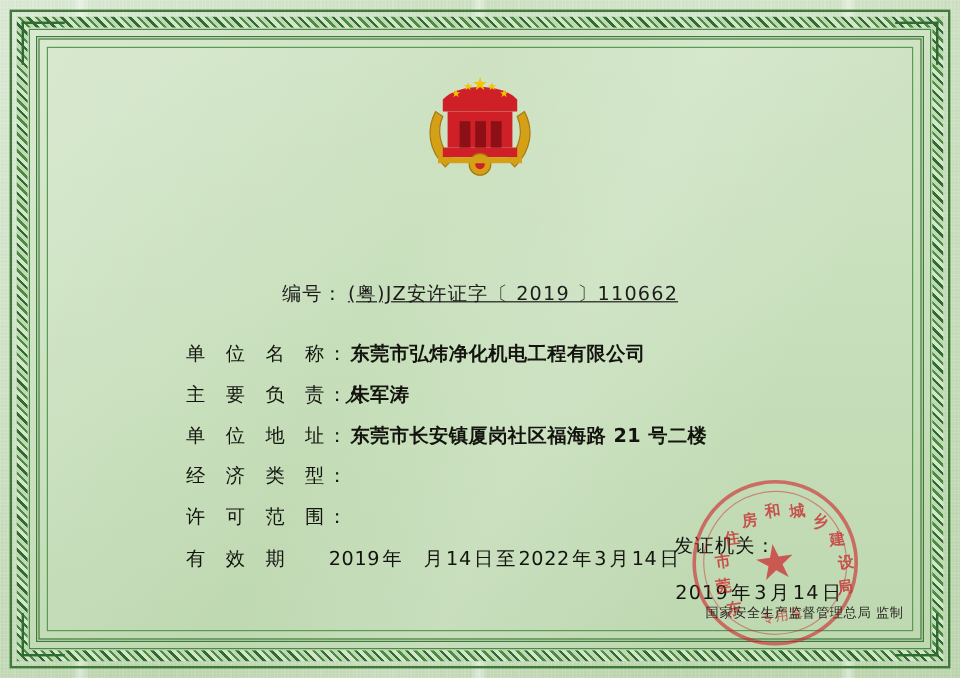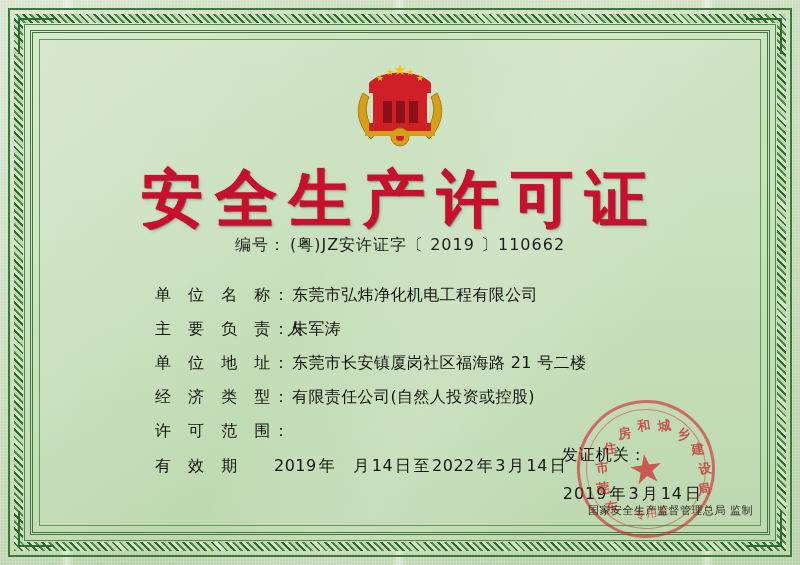--- a/index.html
+++ b/index.html
@@ -139,20 +139,21 @@
     left: 0; right: 0;
     top: 190px;
     text-align: center;
     font-size: 16px;
     color: #1d1d1d;
     letter-spacing: 1px;
   }
   .serial .sn-num {
     margin-left: 4px;
     letter-spacing: 1px;
+    text-decoration: underline;
   }
 
   
   .fields {
     position: absolute;
     left: 110px;
     top: 240px;
     right: 40px;
   }
   .field-row {
@@ -169,20 +170,21 @@
     white-space: nowrap;
   }
   .field-colon {
     flex: 0 0 auto;
     margin-right: 3px;
   }
   .field-value {
     flex: 1 1 auto;
     white-space: nowrap;
     letter-spacing: 0.4px;
+    font-weight: bold;
   }
 
   
   .validity-row {
     display: flex;
     align-items: center;
     font-size: 16px;
     color: #14140f;
     margin-top: 14px;
   }
@@ -320,21 +322,20 @@
           <text x="63" y="22" font-size="9" fill="#f5c400" text-anchor="middle" font-family="DejaVu Sans">★</text>
           <text x="73" y="28" font-size="9" fill="#f5c400" text-anchor="middle" font-family="DejaVu Sans">★</text>
 
           <circle cx="53" cy="84" r="9" fill="#d4a017" stroke="#a8790f" stroke-width="1"></circle>
           <circle cx="53" cy="84" r="4" fill="#cf2027"></circle>
           <rect x="18" y="78" width="70" height="5" fill="#d4a017"></rect>
         </svg>
       </div>
     </div>
 
-    <div class="title">安全生产许可证</div>
 
     <div class="serial">
       <span>编号：</span><span class="sn-num">(粤)JZ安许证字〔 2019 〕110662</span>
     </div>
 
     <div class="fields">
 
       <div class="field-row">
         <span class="field-label">单 位 名 称</span>
         <span class="field-colon">：</span>
@@ -349,21 +350,20 @@
 
       <div class="field-row">
         <span class="field-label">单 位 地 址</span>
         <span class="field-colon">：</span>
         <span class="field-value">东莞市长安镇厦岗社区福海路 21 号二楼</span>
       </div>
 
       <div class="field-row">
         <span class="field-label">经 济 类 型</span>
         <span class="field-colon">：</span>
-        <span class="field-value">有限责任公司(自然人投资或控股)</span>
       </div>
 
       <div class="field-row">
         <span class="field-label">许 可 范 围</span>
         <span class="field-colon">：</span>
       </div>
 
       <div class="validity-row">
         <span class="validity-label">有 效 期</span>
         <span class="validity-body"><span class="seg">2019</span><span class="seg">年</span><span class="gap"></span><span class="seg"></span><span class="seg">月</span><span class="seg">14</span><span class="seg">日</span><span class="seg">至</span><span class="seg">2022</span><span class="seg">年</span><span class="seg">3</span><span class="seg">月</span><span class="seg">14</span><span class="seg">日</span></span>

